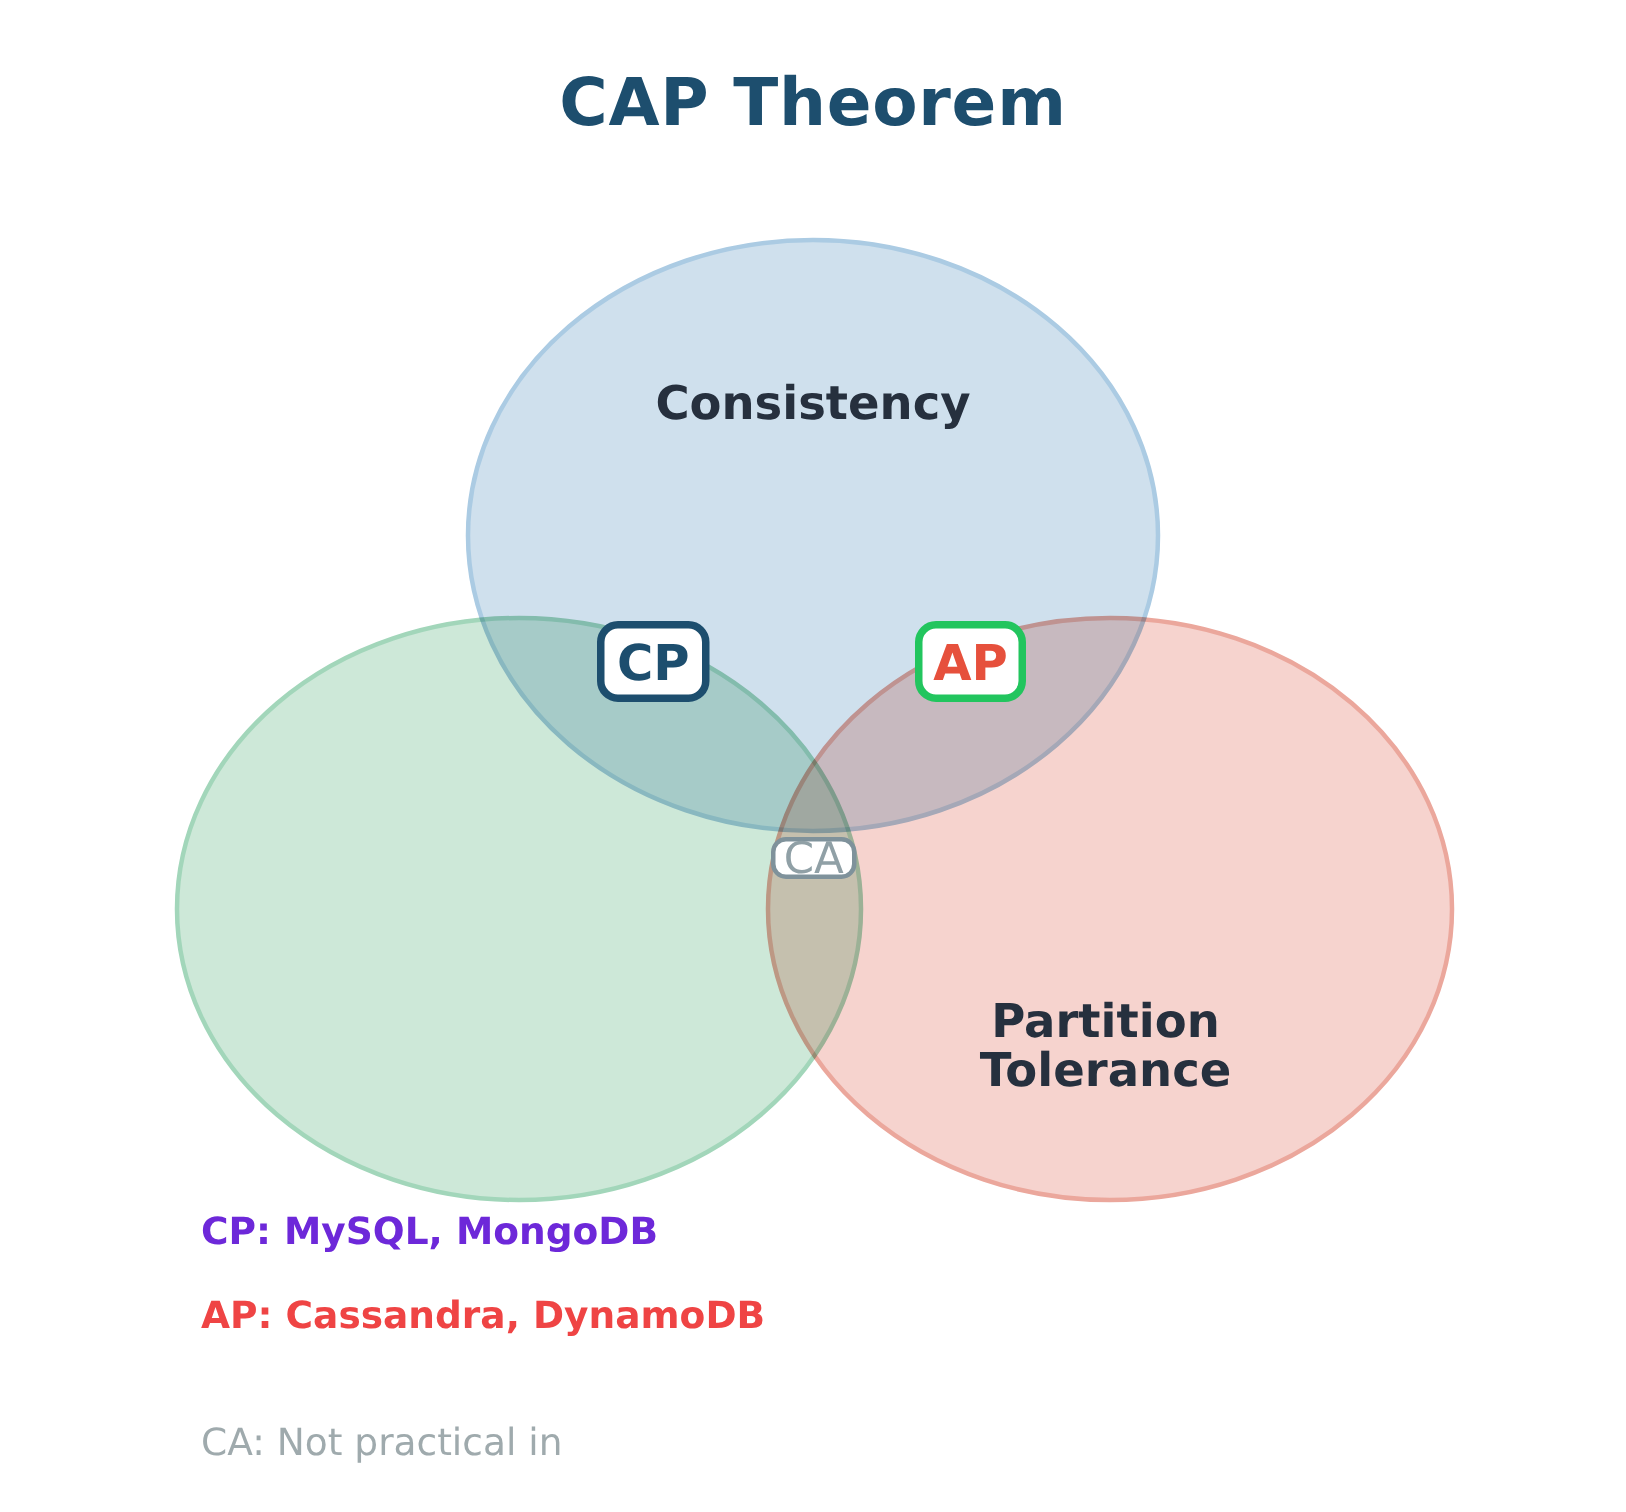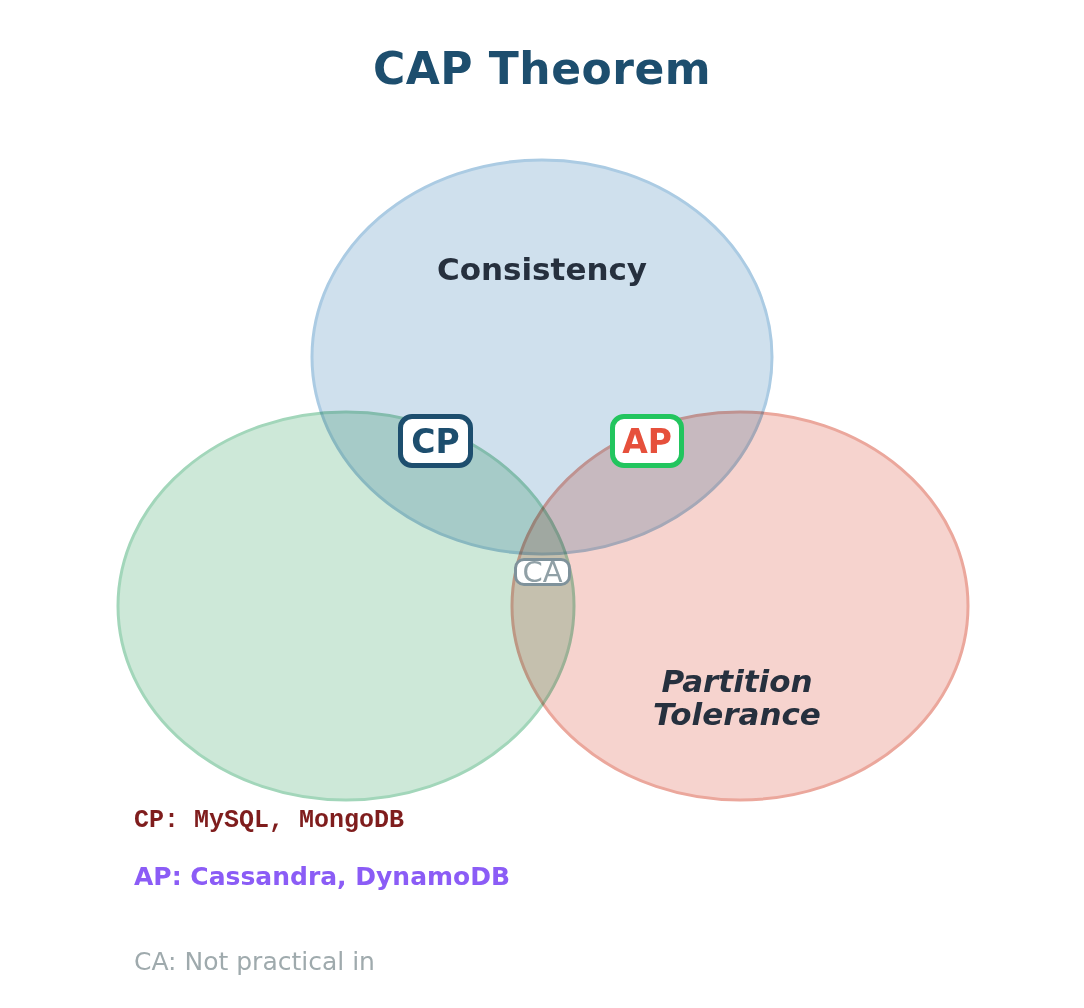--- a/index.html
+++ b/index.html
@@ -17,21 +17,21 @@
     letter-spacing: 0.5px;
   }
 
   .circle-label {
     position: absolute; text-align: center;
     font-size: 31px; font-weight: bold; color: #26303e;
     line-height: 33px;
   }
   .label-consistency { left: 0; top: 253px; width: 1084px; }
   .label-availability { left: 196px; top: 680px; width: 300px; }
-  .label-partition { left: 617px; top: 665px; width: 240px; font-style: italic; }
+  .label-partition { left: 617px; top: 665px; width: 240px; }
 
   .badge {
     position: absolute; background: #ffffff;
     display: flex; align-items: center; justify-content: center;
     font-weight: bold;
     text-align: center;
   }
   .badge-cp {
     left: 398px; top: 414px; width: 75px; height: 54px;
     border: 5px solid #1d4e6e; border-radius: 14px;
@@ -42,22 +42,22 @@
     border: 5px solid #22c55e; border-radius: 14px;
     color: #e6503c; font-size: 33px;
   }
   .badge-ca {
     left: 514px; top: 558px; width: 57px; height: 28px;
     border: 3px solid #7f929b; border-radius: 10px;
     color: #90a0a6; font-size: 29px; font-weight: normal;
   }
 
   .legend-line { position: absolute; left: 134px; font-size: 25px; white-space: pre; }
-  .legend-cp { top: 806px; font-weight: bold; color: #7f1d1d; font-family: Liberation Mono, monospace; }
-  .legend-ap { top: 862px; font-weight: bold; color: #8b5cf6; }
+  .legend-cp { top: 806px; font-weight: bold; color: #6d28d9; }
+  .legend-ap { top: 862px; font-weight: bold; color: #ef4444; }
   .legend-ca { top: 889px; color: #9faaad; line-height: 29px; font-weight: normal; }
 </style>
 </head>
 <body>
 
 <div class="stage">
 
   <svg class="venn" width="1084" height="1008" viewBox="0 0 1084 1008">
     <ellipse cx="542" cy="357" rx="230" ry="197" stroke-width="3" fill="#cfe0ed" stroke="#abcbe3"></ellipse>
     <ellipse cx="346" cy="606" rx="228" ry="194" stroke-width="3" fill="#cde8d8" stroke="#a2d6ba"></ellipse>

